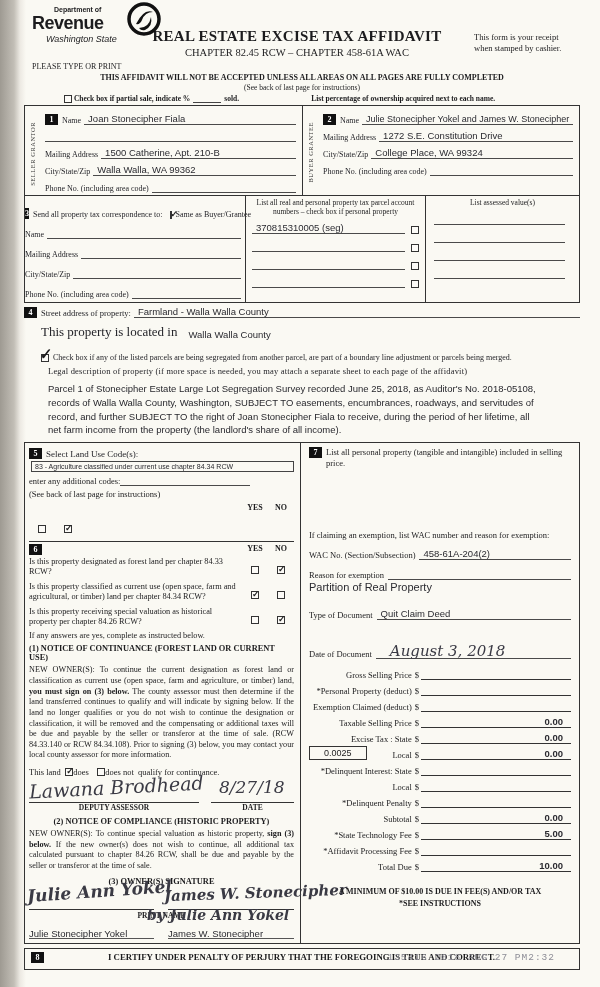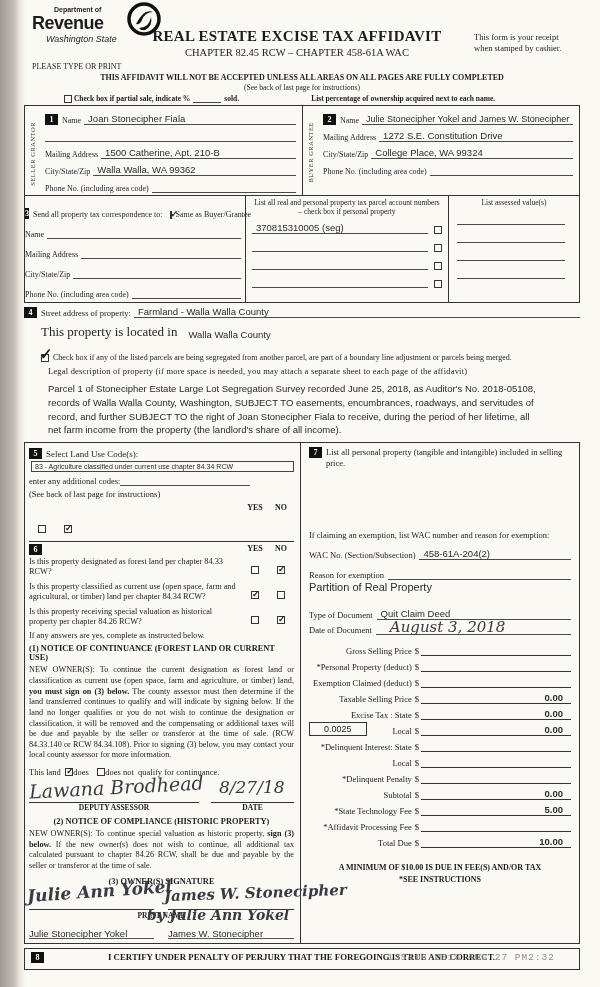--- a/index.html
+++ b/index.html
@@ -47,21 +47,21 @@
   .sidecol { width:20px; position:relative; flex:none; }
   .vlabel { position:absolute; top:14px; left:3px; writing-mode:vertical-rl; transform:rotate(180deg);
             font-size:6.5px; letter-spacing:.5px; line-height:1.4; color:#333; }
   .fields { flex:1; }
   .fld { display:flex; align-items:flex-end; margin-top:6px; }
   .fld .lbl { margin-right:3px; white-space:nowrap; }
 
   
   .box3 { border:1.5px solid #333; border-top:none; display:flex; }
   .s3left { width:220px; padding:3px 4px 3px 0; }
-  .s3mid { width:204px; border-left:1px solid #333; border-right:1px solid #333; padding:2px 6px; }
+  .s3mid { width:181px; border-left:1px solid #333; border-right:1px solid #333; padding:2px 6px; }
   .s3right { flex:1; padding:2px 8px; }
   .s3hdr { font-size:7.5px; text-align:center; line-height:1.2; }
   .prow { display:flex; align-items:flex-end; margin-top:7px; }
   .prow .line { margin-right:6px; }
 
   
   .sec4 { margin-top:4px; }
   .sec4 .fld { margin-top:4px; }
   .legalpara { margin:6px 0 4px 24px; width:496px; font-family:"Liberation Sans",sans-serif;
                font-size:9.5px; line-height:1.45; color:#28282e; }
@@ -435,21 +435,21 @@
         <span class="line"></span>
       </div>
       <div class="typed" style="font-size:11px;margin-top:1px">Partition of Real Property</div>
 
       <div class="docrow" style="margin-top:16px">
         <span>Type of Document</span>
         <span class="line">
               <span class="typed">Quit Claim Deed</span>
             </span>
       </div>
-      <div class="docrow" style="margin-top:4px">
+      <div class="docrow" style="margin-top:28px">
         <span>Date of Document</span>
         <span class="line">
               <span class="hand" style="position:absolute;left:14px;bottom:-2px;font-size:15px">August 3, 2018</span>
             </span>
       </div>
 
       <div class="mrow" style="margin-top:10px">
             <span class="mlabel">Gross Selling Price</span>
             <span class="dollar">$</span>
             <span class="mline">

